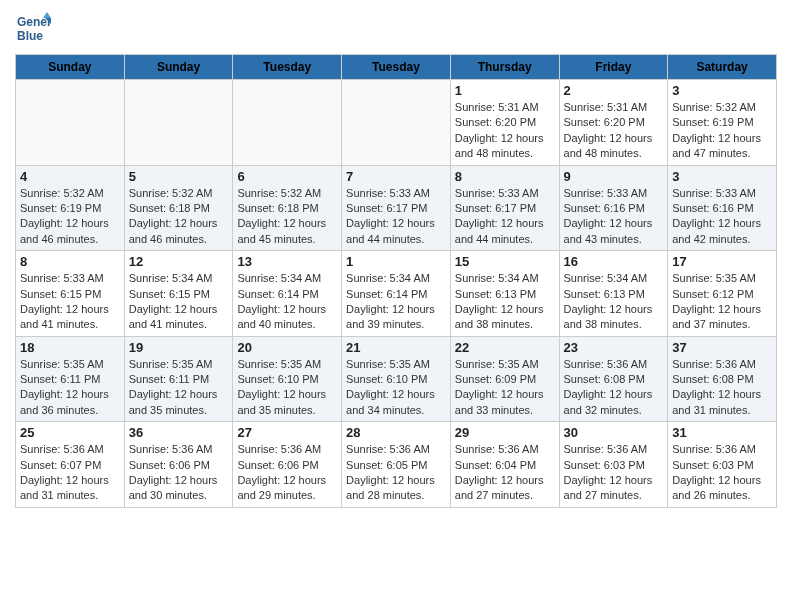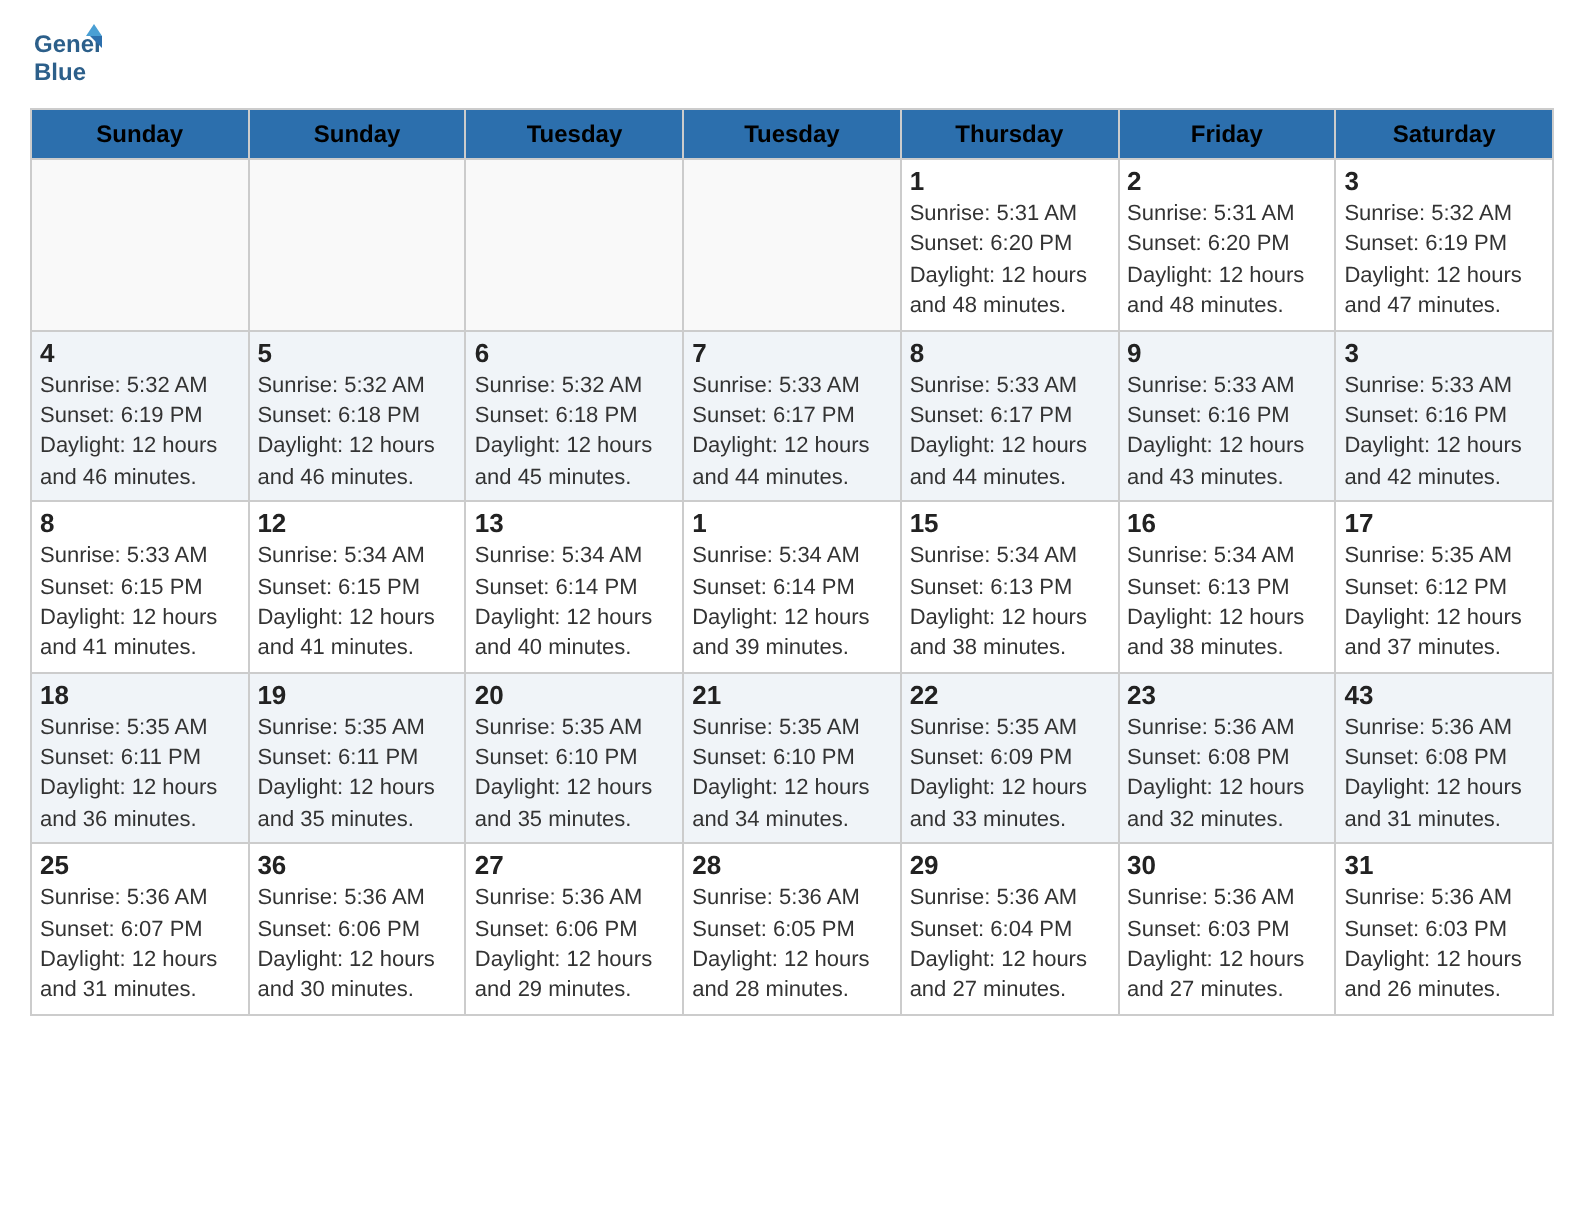--- a/index.html
+++ b/index.html
@@ -287,21 +287,21 @@
 and 33 minutes.</div>
           </td>
           <td>
             <span class="day-num">23</span>
             <div class="day-info" style="white-space: pre-line;">Sunrise: 5:36 AM
 Sunset: 6:08 PM
 Daylight: 12 hours
 and 32 minutes.</div>
           </td>
           <td>
-            <span class="day-num">43</span>
+            <span class="day-num">37</span>
             <div class="day-info" style="white-space: pre-line;">Sunrise: 5:36 AM
 Sunset: 6:08 PM
 Daylight: 12 hours
 and 31 minutes.</div>
           </td>
         </tr>
         <tr>
           <td>
             <span class="day-num">25</span>
             <div class="day-info" style="white-space: pre-line;">Sunrise: 5:36 AM

